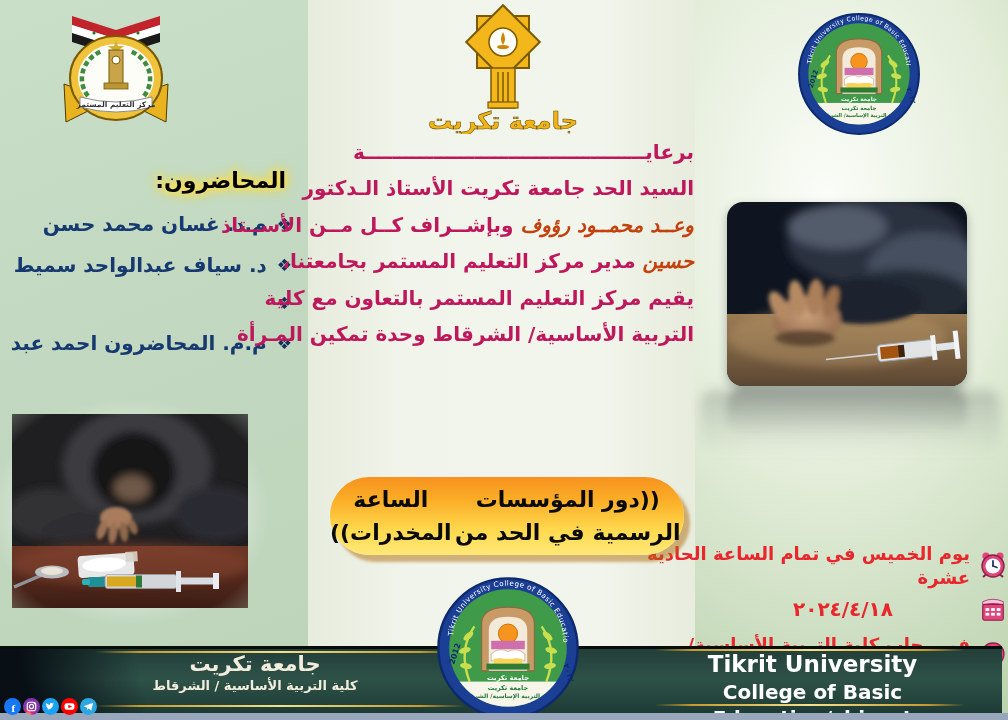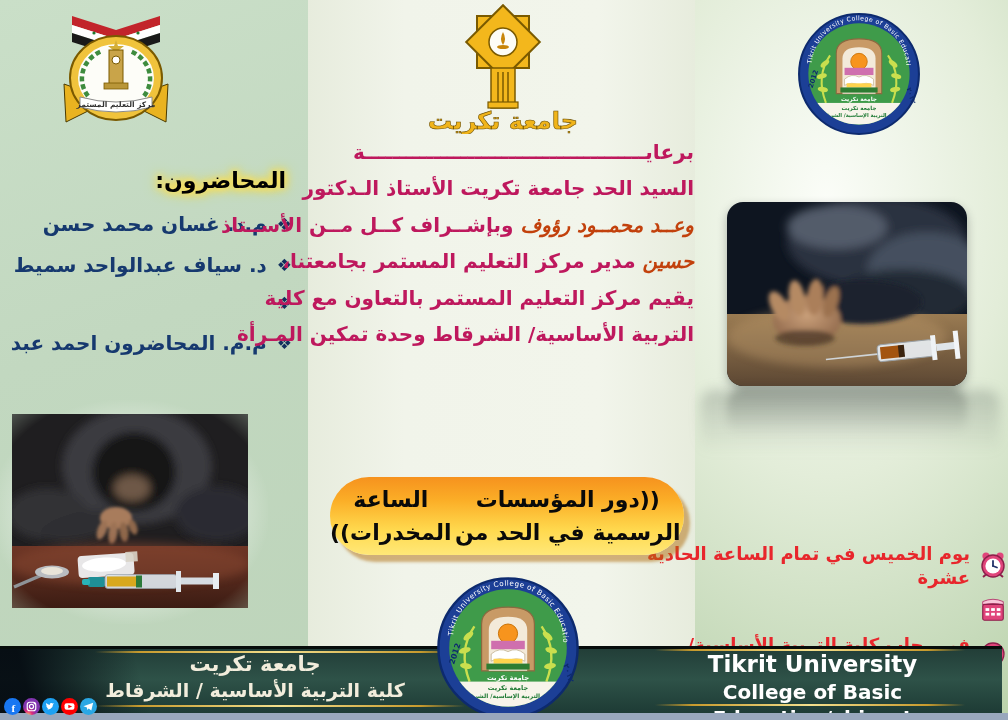--- a/index.html
+++ b/index.html
@@ -59,21 +59,21 @@
     background:linear-gradient(180deg,#223e38 0%,#2e5248 45%,#1c3933 100%);
     border-top:3px solid #070d0b;}
   .footer-darkleft{left:0;top:649px;width:150px;height:64px;z-index:5;
     background:linear-gradient(75deg,rgba(4,9,16,.9) 20%,rgba(4,9,16,0) 90%);}
   .goldline{height:2px;z-index:6;
     background:linear-gradient(90deg,transparent 0%,#c79a2d 12%,#f3df8d 50%,#c79a2d 88%,transparent 100%);}
   .gl1{left:95px;top:651px;width:370px;} .gl2{left:95px;top:705px;width:370px;}
   .gl3{left:655px;top:649px;width:310px;} .gl4{left:655px;top:704px;width:310px;}
   .footer-ar{left:50px;top:650px;width:410px;z-index:6;text-align:center;direction:rtl;color:#f2eddc;}
   .footer-ar .l1{font-size:21px;font-weight:bold;line-height:1.35;}
-  .footer-ar .l2{font-size:19px;font-weight:bold;line-height:1.3;}
+  .footer-ar .l2{font-size:13px;font-weight:bold;line-height:1.3;}
   .footer-en{left:640px;top:650px;width:345px;z-index:6;text-align:center;color:#ffffff;}
   .footer-en .l1{font-size:23px;font-weight:bold;line-height:1.25;}
   .footer-en .l2{font-size:20px;font-weight:bold;line-height:1.3;}
   .bottom-strip{left:0;top:713px;width:1008px;height:7px;background:#98a7bc;z-index:8;}
   .social{left:4px;top:698px;display:flex;gap:2px;z-index:9;}
   .social svg{display:block;}
 </style>
 </head>
 <body>
 
@@ -323,20 +323,21 @@
             <g fill="#ffffff">
               <rect x="7" y="13" width="4" height="3"></rect>
               <rect x="13" y="13" width="4" height="3"></rect>
               <rect x="19" y="13" width="4" height="3"></rect>
               <rect x="7" y="18" width="4" height="3"></rect>
               <rect x="13" y="18" width="4" height="3"></rect>
               <rect x="19" y="18" width="4" height="3"></rect>
             </g>
           </svg>
         </span>
+        <div class="ev-text">٢٠٢٤/٤/١٨</div>
       </div>
       <div class="ev-row r3">
         <span class="ev-icon">
           <svg width="26" height="30" viewBox="0 0 26 30">
             <path d="M13,1 C6.5,1 2,6 2,12 C2,20 13,29 13,29 C13,29 24,20 24,12 C24,6 19.5,1 13,1 Z" fill="#e0457b" stroke="#8d1f4a" stroke-width="1.3"></path>
             <circle cx="13" cy="11.5" r="4.6" fill="#9c2553"></circle>
           </svg>
         </span>
         <div class="ev-text">في رحاب كلية التربية الأساسية/ الشرقاط</div>
       </div>

